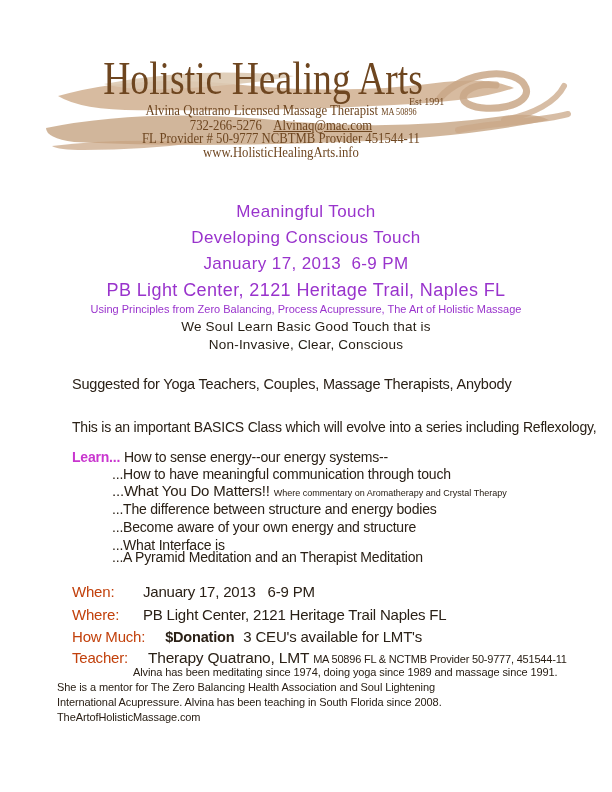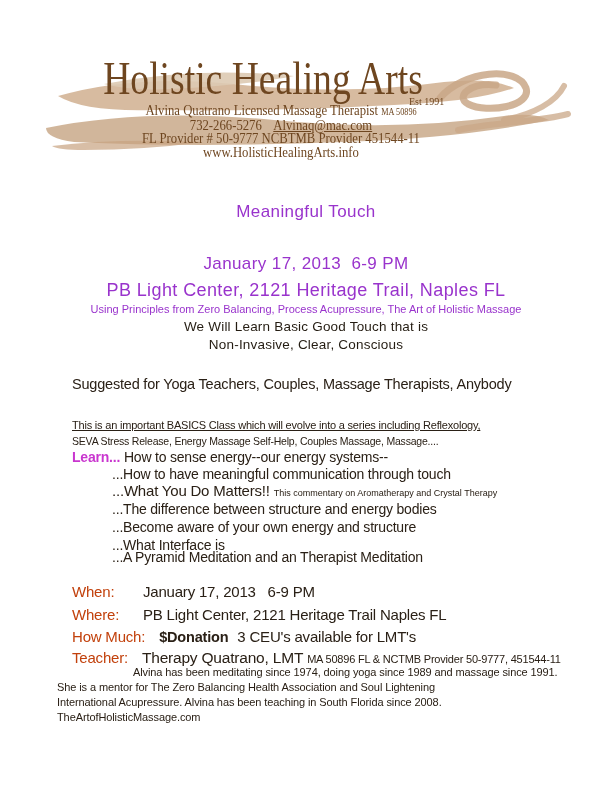--- a/index.html
+++ b/index.html
@@ -38,21 +38,21 @@
   .ev-3 { top:254px; font-size:17px; white-space:pre; }
   .ev-4 { top:280px; font-size:18px; }
   .ev-5 { top:303px; font-size:11px; letter-spacing:0; }
   .ev-6 { top:319px; font-size:13.5px; color:#241c12; letter-spacing:.2px; }
   .ev-7 { top:337px; font-size:13.5px; color:#241c12; letter-spacing:.2px; }
 
   
   .b { letter-spacing:-.2px; color:#2a2016; }
   .sug1 { left:72px; top:376px; font-size:14.5px; }
   .sug2 { left:72px; top:397px; font-size:14.5px; }
-  .bas1 { left:72px; top:419px; font-size:11px;text-decoration:underline; }
+  .bas1 { left:72px; top:419px; font-size:14px; }
   .bas2 { left:72px; top:435px; font-size:10.5px; }
   .learn-line { left:72px; top:449px; font-size:14px; white-space:pre; }
   .learn-lbl { color:#c936cf; font-weight:bold; }
   .li { left:112px; font-size:14px; }
   .li1 { top:466px; }
   .li-matters { top:482px; font-size:15px; }
   .li-matters .note { font-size:9px; letter-spacing:0; }
   .li3 { top:501px; }
   .li4 { top:519px; }
   .li5 { top:537px; }
@@ -64,21 +64,21 @@
   .lblw { display:inline-block; min-width:71px; }
   .row-when  { top:583px; }
   .row-where { top:606px; }
   .row-how   { top:628px; }
   .row-teach { top:649px; }
   .val-pre { white-space:pre; }
   .donation { font-weight:bold; font-size:14.5px; }
   .ceu { font-size:15px; margin-left:9px; }
   .tname { font-size:15.5px; }
   .tcred { font-size:11px; }
-  .mr6 { margin-right:14px; }
+  .mr6 { margin-right:20px; }
 
   .bio { font-size:11px; letter-spacing:-.1px; }
   .bio1 { left:133px; top:666px; }
   .bio2 { left:57px;  top:681px; }
   .bio3 { left:57px;  top:696px; }
   .bio4 { left:57px;  top:711px; }
 </style>
 </head>
 <body>
 
@@ -97,34 +97,34 @@
   <div class="abs hdr hdr-est">Est 1991</div>
 
   <div class="abs center hdr hdr-sub">
     <div><span>Alvina Quatrano Licensed Massage Therapist</span> <span class="sm">MA 50896</span></div>
     <div><span>732-266-5276</span><span class="gap"></span><span class="email">Alvinaq@mac.com</span></div>
     <div>FL Provider # 50-9777 NCBTMB Provider 451544-11</div>
     <div>www.HolisticHealingArts.info</div>
   </div>
 
   <div class="abs center purple ev ev-1">Meaningful Touch</div>
+  <div class="abs center purple ev ev-2">Developing Conscious Touch</div>
   <div class="abs center purple ev ev-3">January 17, 2013  6-9 PM</div>
   <div class="abs center purple ev ev-4">PB Light Center, 2121 Heritage Trail, Naples FL</div>
   <div class="abs center purple ev ev-5">Using Principles from Zero Balancing, Process Acupressure, The Art of Holistic Massage</div>
-  <div class="abs center ev ev-6">We Will Learn Basic Good Touch that is</div>
+  <div class="abs center ev ev-6">We Soul Learn Basic Good Touch that is</div>
   <div class="abs b sug1">Suggested for Yoga Teachers, Couples, Massage Therapists, Anybody</div>
 
   <div class="abs center ev ev-7">Non-Invasive, Clear, Conscious</div>
   <div class="abs b bas1">This is an important BASICS Class which will evolve into a series including Reflexology,</div>
-  <div class="abs b bas2">SEVA Stress Release, Energy Massage Self-Help, Couples Massage, Massage....</div>
 
   <div class="abs b learn-line"><span class="learn-lbl">Learn...</span><span> How to sense energy--our energy systems--</span></div>
 
   <div class="abs b li li1">...How to have meaningful communication through touch</div>
-  <div class="abs b li li-matters"><span>...What You Do Matters!! </span><span class="note">This commentary on Aromatherapy and Crystal Therapy</span></div>
+  <div class="abs b li li-matters"><span>...What You Do Matters!! </span><span class="note">Where commentary on Aromatherapy and Crystal Therapy</span></div>
   <div class="abs b li li3">...The difference between structure and energy bodies</div>
   <div class="abs b li li4">...Become aware of your own energy and structure</div>
   <div class="abs b li li5">...What Interface is</div>
   <div class="abs b li li6">...A Pyramid Meditation and an Therapist Meditation</div>
 
   <div class="abs b row row-when"><span class="pink lblw">When:</span><span class="val-pre">January 17, 2013   6-9 PM</span></div>
 
   <div class="abs b row row-where"><span class="pink lblw">Where:</span><span>PB Light Center, 2121 Heritage Trail Naples FL</span></div>
 
   <div class="abs b row row-how"><span class="pink mr6">How Much:</span><span class="donation">$Donation</span><span class="ceu">3 CEU's available for LMT's</span></div>

